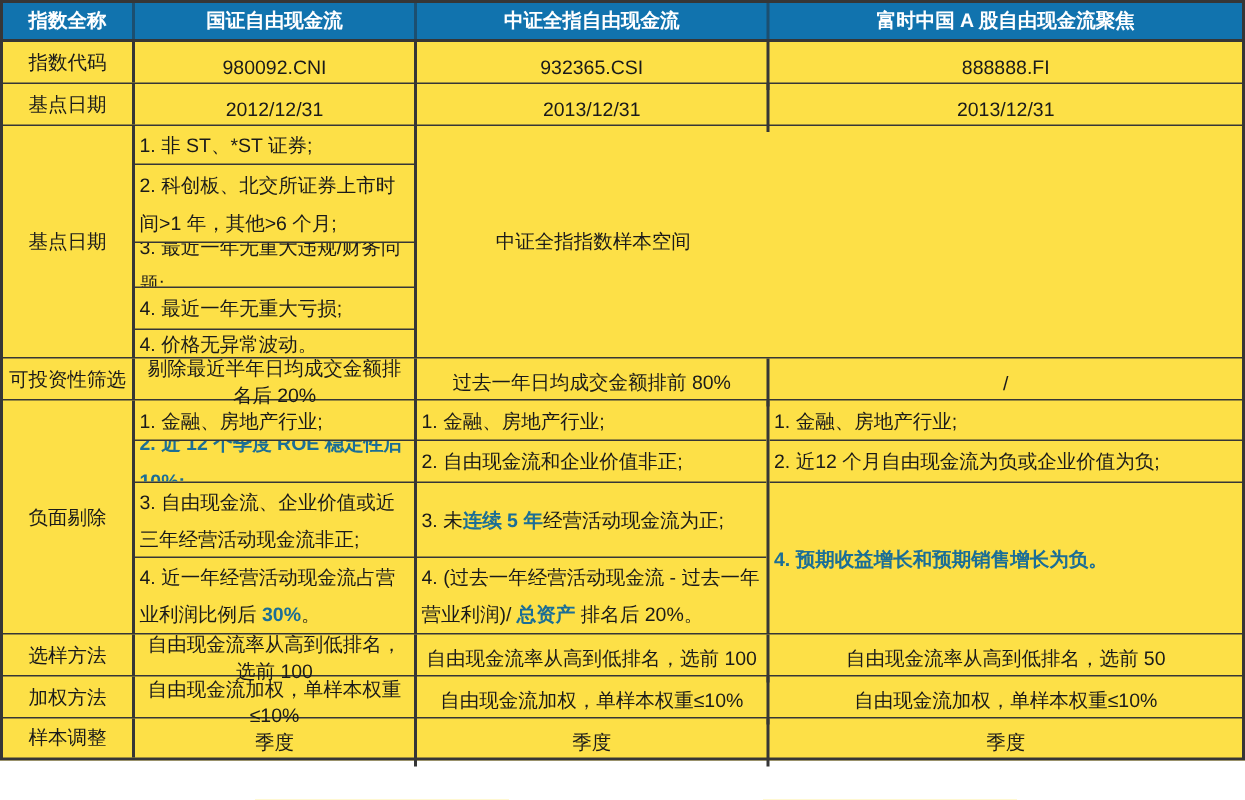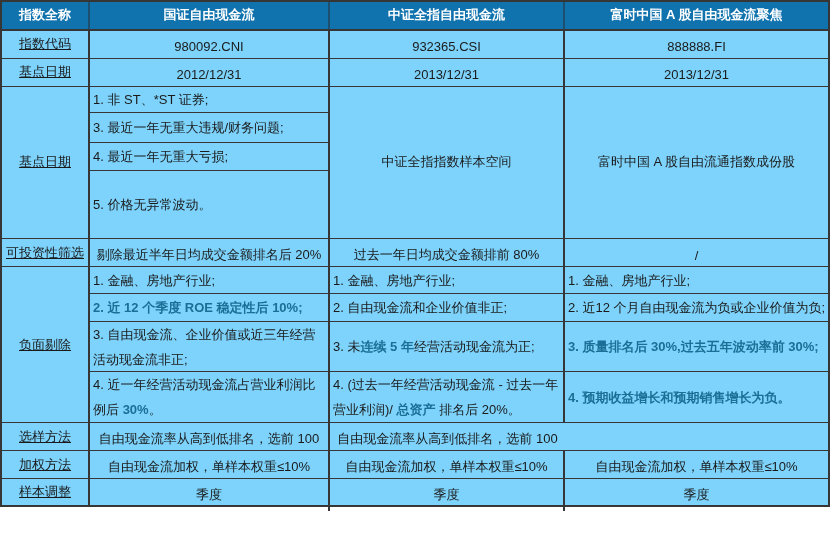--- a/index.html
+++ b/index.html
@@ -6,31 +6,31 @@
     --header-bg:#1173ae;
     --header-text:#ffffff;
     --grid-border:#363636;
     --header-divider:#1c4f70;
     --accent-blue:#1b6e96;
     --text:#1a1a1a;
   }
   *{margin:0;padding:0;box-sizing:border-box;}
   body{background:#ffffff;font-family:"Liberation Sans","DejaVu Sans",sans-serif;color:var(--text);}
   .canvas{width:830px;height:533px;background:#ffffff;position:relative;overflow:hidden;}
-  .tbl{width:830px;height:507px;border:2px solid var(--grid-border);display:flex;flex-direction:column;background:#7dd3fc;font-size:13px;}
+  .tbl{width:830px;height:507px;border:2px solid var(--grid-border);display:flex;flex-direction:column;background:#fde047;font-size:13px;}
   .row{display:flex;border-bottom:1px solid var(--grid-border);}
   .row:last-child{border-bottom:none;}
   .cell{border-right:2px solid var(--grid-border);overflow:hidden;display:flex;align-items:center;}
   .cell:last-child{border-right:none;}
   .c1{width:88px;}
-  .c2{width:240px;}
+  .c2{width:188px;}
   .c3{width:235px;}
   .c4{flex:1;}
   .center{justify-content:center;text-align:center;padding:16px 4px;}
-  .label{justify-content:center;text-align:center;font-size:13px;text-decoration:underline;}
+  .label{justify-content:center;text-align:center;font-size:13px;}
   .r-header{height:29px;background:var(--header-bg);border-bottom:2px solid var(--grid-border);}
   .r-header .cell{border-right:2px solid var(--header-divider);justify-content:center;}
   .r-header .cell:last-child{border-right:none;}
   .hcell{color:var(--header-text);font-weight:bold;font-size:13px;text-align:center;}
   .subcol{flex-direction:column;align-items:stretch;padding:0;}
   .sub{display:flex;align-items:center;border-bottom:1px solid var(--grid-border);padding:0 2px 0 3px;line-height:25px;overflow:hidden;}
   .sub:last-child{border-bottom:none;}
   .txt{display:block;}
   .blue{color:var(--accent-blue);font-weight:bold;}
   b{font-weight:normal;}
@@ -63,32 +63,34 @@
       <div class="cell c3 center">2013/12/31</div>
       <div class="cell c4 center">2013/12/31</div>
     </div>
 
     <div class="row" style="height:155px">
       <div class="cell c1 label">基点日期</div>
       <div class="cell c2 subcol">
         <div class="sub" style="height:26px">
             <span class="txt">1. 非 ST、*ST 证券;</span>
           </div>
+        <div class="sub" style="height:52px">
+            <span class="txt">2. 科创板、北交所证券上市时间&gt;1 年，其他&gt;6 个月;</span>
+          </div>
         <div class="sub" style="height:30px">
             <span class="txt">3. 最近一年无重大违规/财务问题;</span>
           </div>
         <div class="sub" style="height:28px">
             <span class="txt">4. 最近一年无重大亏损;</span>
           </div>
         <div class="sub" style="flex:1">
-            <span class="txt">5. 价格无异常波动。</span>
+            <span class="txt">4. 价格无异常波动。</span>
           </div>
       </div>
       <div class="cell c3 center">中证全指指数样本空间</div>
-      <div class="cell c4 center">富时中国 A 股自由流通指数成份股</div>
     </div>
 
     <div class="row h28">
       <div class="cell c1 label">可投资性筛选</div>
       <div class="cell c2 center">剔除最近半年日均成交金额排名后 20%</div>
       <div class="cell c3 center">过去一年日均成交金额排前 80%</div>
       <div class="cell c4 center">/</div>
     </div>
 
     <div class="row" style="height:157px">
@@ -121,36 +123,36 @@
           <span class="txt"><span>4. (过去一年经营活动现金流 - 过去一年营业利润)/</span><span class="blue"> 总资产 </span><span>排名后 20%。</span></span>
         </div>
       </div>
       <div class="cell c4 subcol">
         <div class="sub" style="height:27px">
             <span class="txt">1. 金融、房地产行业;</span>
           </div>
         <div class="sub" style="height:28px">
             <span class="txt">2. 近12 个月自由现金流为负或企业价值为负;</span>
           </div>
-        <div class="sub" style="height:50px">
-            <span class="txt blue">3. 质量排名后 30%,过去五年波动率前 30%;</span>
-          </div>
         <div class="sub" style="flex:1">
             <span class="txt blue">4. 预期收益增长和预期销售增长为负。</span>
           </div>
       </div>
     </div>
 
     <div class="row h28">
       <div class="cell c1 label">选样方法</div>
       <div class="cell c2 center">
         <span><span>自由现金流率从高到低排名，选前 </span><b>100</b></span>
       </div>
       <div class="cell c3 center">
         <span><span>自由现金流率从高到低排名，选前 </span><b>100</b></span>
+      </div>
+      <div class="cell c4 center">
+        <span><span>自由现金流率从高到低排名，选前 </span><b>50</b></span>
       </div>
     </div>
 
     <div class="row h28">
       <div class="cell c1 label">加权方法</div>
       <div class="cell c2 center">自由现金流加权，单样本权重≤10%</div>
       <div class="cell c3 center">自由现金流加权，单样本权重≤10%</div>
       <div class="cell c4 center">自由现金流加权，单样本权重≤10%</div>
     </div>
 

